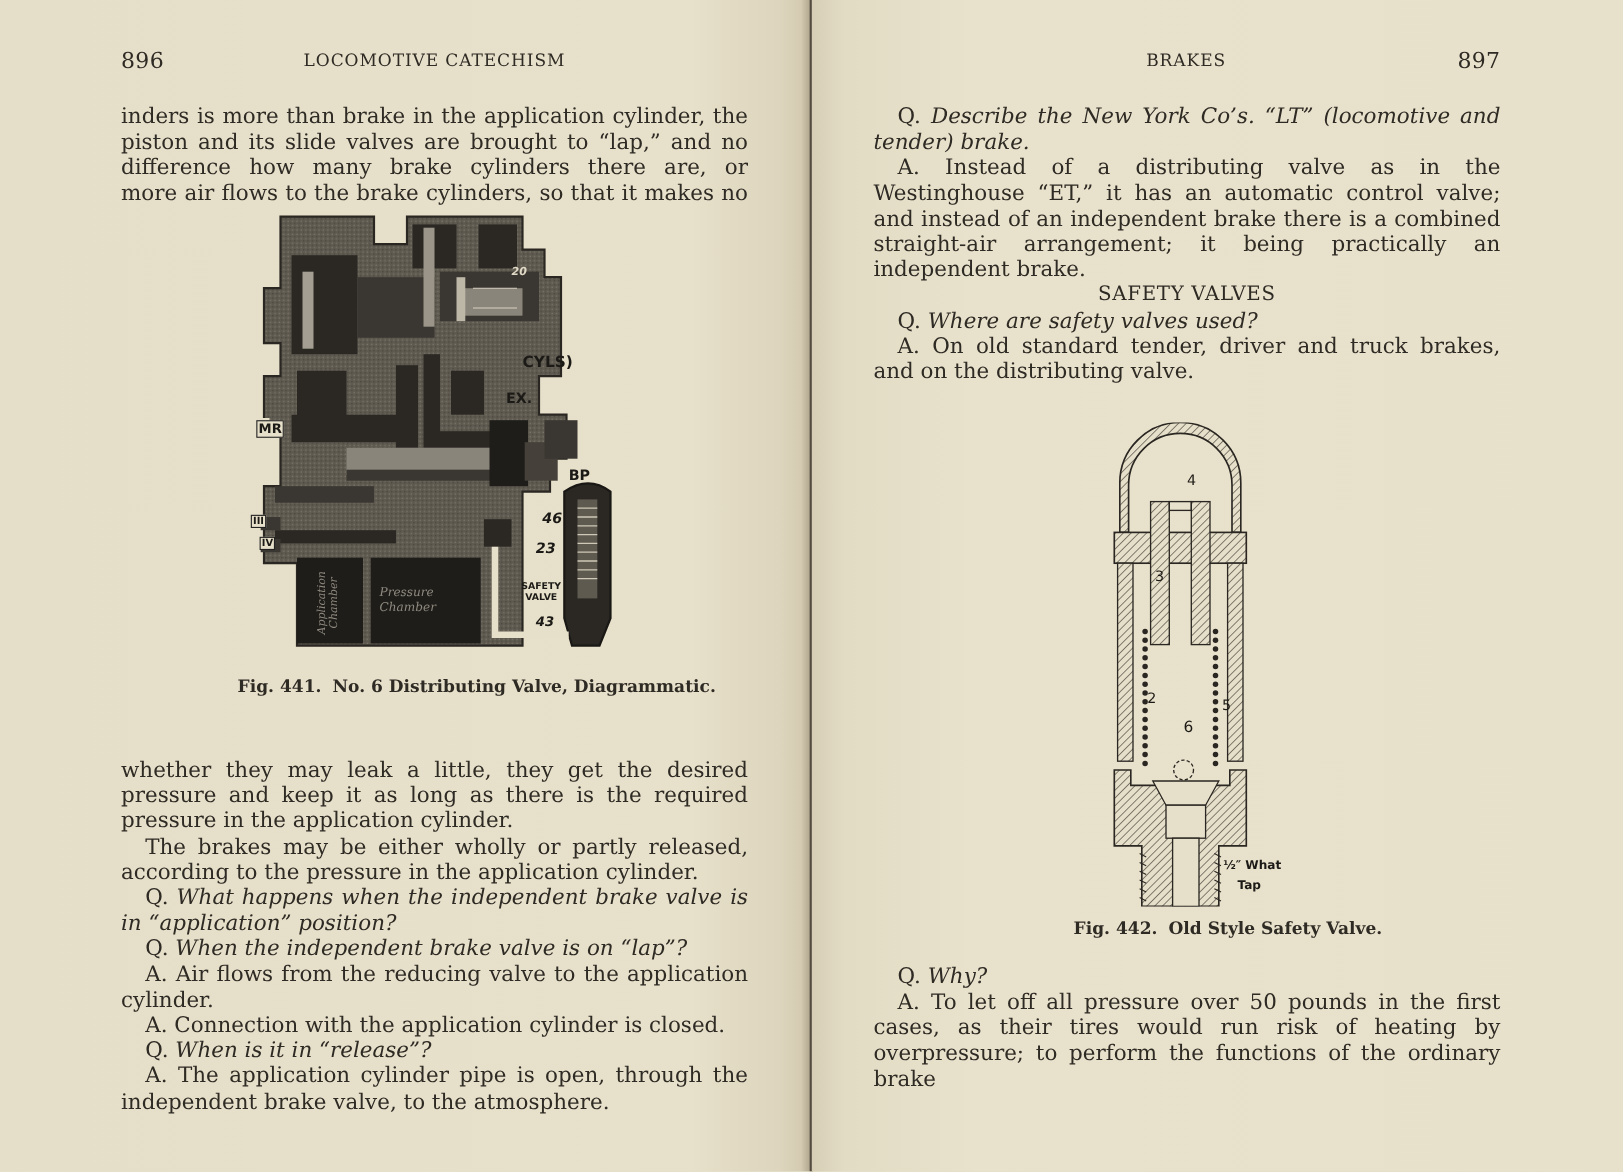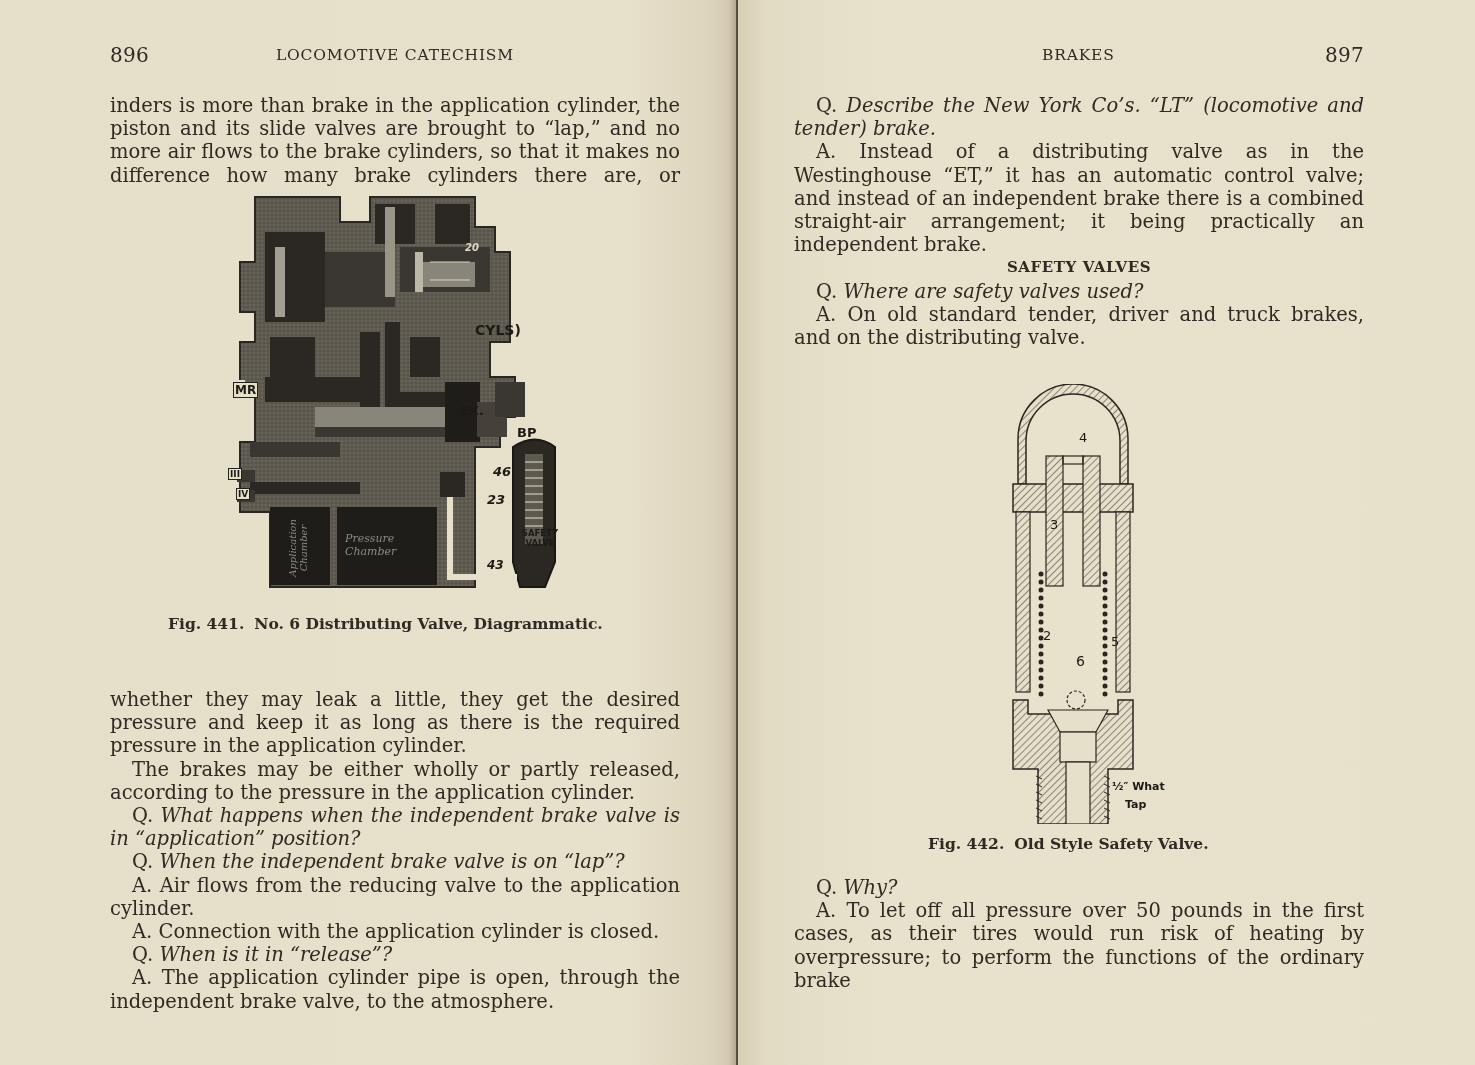--- a/index.html
+++ b/index.html
@@ -20,45 +20,45 @@
   .running-head { position: absolute; top: 46px; font-size: 17px; letter-spacing: 0.3px; }
   .folio { font-size: 20px; }
   .head-title { font-size: 15.5px; letter-spacing: 0.8px; }
 
   .text-block { position: absolute; font-size: 19.5px; line-height: 23.2px; text-align: justify; }
   .text-block p { margin: 0; }
   .indent { text-indent: 22px; }
   .q { font-style: italic; }
   .q .qm { font-style: normal; }
   .last-line { text-align-last: justify; }
-  .section-head { text-align: center; font-size: 15px; letter-spacing: 0.6px; margin: 20px 0 0 0; font-weight: bold; }
+  .section-head { text-align: center; font-size: 18px; letter-spacing: 0.6px; margin: 20px 0 0 0; font-weight: normal; }
 
   .caption { position: absolute; font-size: 15.5px; font-family: "DejaVu Serif", serif; font-weight: bold; }
-  .caption span.num { margin-right: 10px; }
+  .caption span.num { margin-right: 10px; margin-left: 48px; }
 
   .fig { position: absolute; }
   .fig svg { display: block; }
   .fig-label { position: absolute; font-family: "DejaVu Sans", "Liberation Sans", sans-serif; font-weight: bold; font-size: 12px; color: #1c1a16; }
 </style>
 </head>
 <body>
 
 <div class="spread">
 
   <div class="page left">
     <div class="running-head" style="left:110px; width:570px;">
       <span class="folio" style="position:absolute; left:0; top:-3px;">896</span>
       <span class="head-title" style="position:absolute; left:166px; top:0;">LOCOMOTIVE CATECHISM</span>
     </div>
 
     <div class="text-block" style="left:110px; top:94px; width:570px;">
       <p class="last-line">inders is more than brake in the application cylinder, the</p>
       <p class="last-line">piston and its slide valves are brought to “lap,” and no</p>
+      <p class="last-line">difference how many brake cylinders there are, or</p>
       <p class="last-line">more air flows to the brake cylinders, so that it makes no</p>
-      <p class="last-line">difference how many brake cylinders there are, or</p>
     </div>
 
     <div class="fig" style="left:225px; top:192px; width:340px; height:410px;">
       <svg width="340" height="410" viewBox="0 0 340 410">
         <defs>
           <pattern id="grain" width="4" height="4" patternUnits="userSpaceOnUse">
             <rect width="4" height="4" fill="#5e5a50"></rect>
             <circle cx="1" cy="1" r="0.7" fill="#7a766b"></circle>
             <circle cx="3" cy="3" r="0.6" fill="#45413a"></circle>
           </pattern>
@@ -111,26 +111,26 @@
         <g stroke="#d8d1c0" stroke-width="1">
           <line x1="205" y1="70" x2="245" y2="70"></line>
             <line x1="205" y1="88" x2="245" y2="88"></line>
         </g>
 
         <rect x="0" y="188" width="20" height="18" fill="#e6dfc9"></rect>
         <rect x="12" y="278" width="18" height="12" fill="#3a3631"></rect>
         <rect x="12" y="298" width="18" height="12" fill="#3a3631"></rect>
       </svg>
       <span class="fig-label" style="left:250px; top:130px; font-size:14px;">CYLS)</span>
-      <span class="fig-label" style="left:235px; top:163px; font-size:13px;margin-top:48px;">EX.</span>
+      <span class="fig-label" style="left:235px; top:163px; font-size:13px;">EX.</span>
       <span class="fig-label" style="left:8px; top:190px; font-size:12px; border:1px solid #222; padding:0 1px; background:#e6dfc9;">MR</span>
       <span class="fig-label" style="left:292px; top:233px; font-size:13px;">BP</span>
       <span class="fig-label" style="left:268px; top:272px; font-style:italic; font-size:13px;">46</span>
       <span class="fig-label" style="left:262px; top:300px; font-style:italic; font-size:13px;">23</span>
-      <span class="fig-label" style="left:244px; top:336px; width:46px; font-size:8.5px; line-height:10px; text-align:center;margin-left:48px;">SAFETY VALVE</span>
+      <span class="fig-label" style="left:244px; top:336px; width:46px; font-size:8.5px; line-height:10px; text-align:center;">SAFETY VALVE</span>
       <span class="fig-label" style="left:262px; top:366px; font-style:italic; font-size:12px;">43</span>
       <span class="fig-label" style="left:240px; top:50px; font-style:italic; font-size:10px; color:#e0d9c6;">20</span>
       <span class="fig-label" style="left:3px; top:276px; font-size:9px; border:1px solid #222; background:#e6dfc9; padding:0 1px;">III</span>
       <span class="fig-label" style="left:11px; top:296px; font-size:9px; border:1px solid #222; background:#e6dfc9; padding:0 1px;">IV</span>
       <span class="fig-label" style="left:38px; top:325px; width:70px; transform:rotate(-90deg); transform-origin:center; top:345px; font-family:'DejaVu Serif',serif; font-style:italic; font-weight:normal; font-size:10px; color:#8e8a7f; text-align:center;">Application Chamber</span>
       <span class="fig-label" style="left:120px; top:340px; width:85px; font-family:'DejaVu Serif',serif; font-style:italic; font-weight:normal; font-size:11px; line-height:13px; color:#8e8a7f; text-align:left;">Pressure Chamber</span>
     </div>
 
     <div class="caption" style="left:168px; top:614px;">
       <span class="num">Fig. 441.</span><span>No. 6 Distributing Valve, Diagrammatic.</span>

